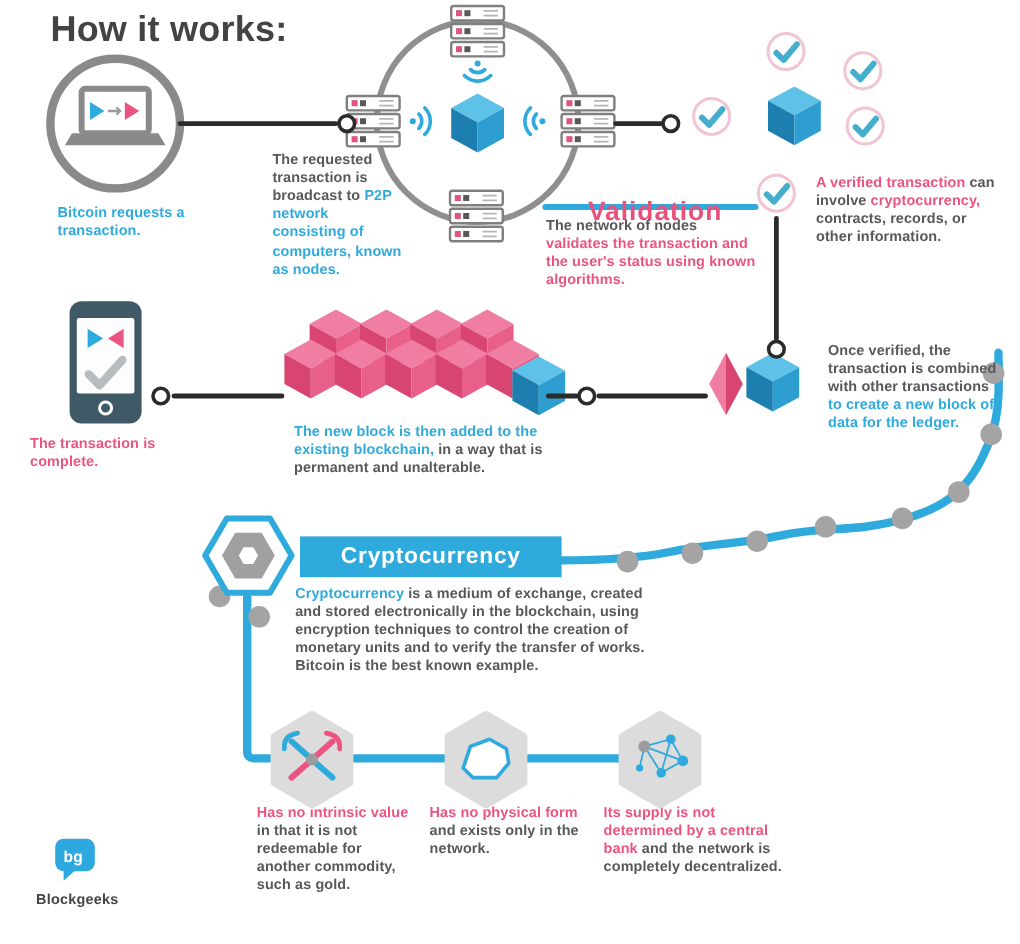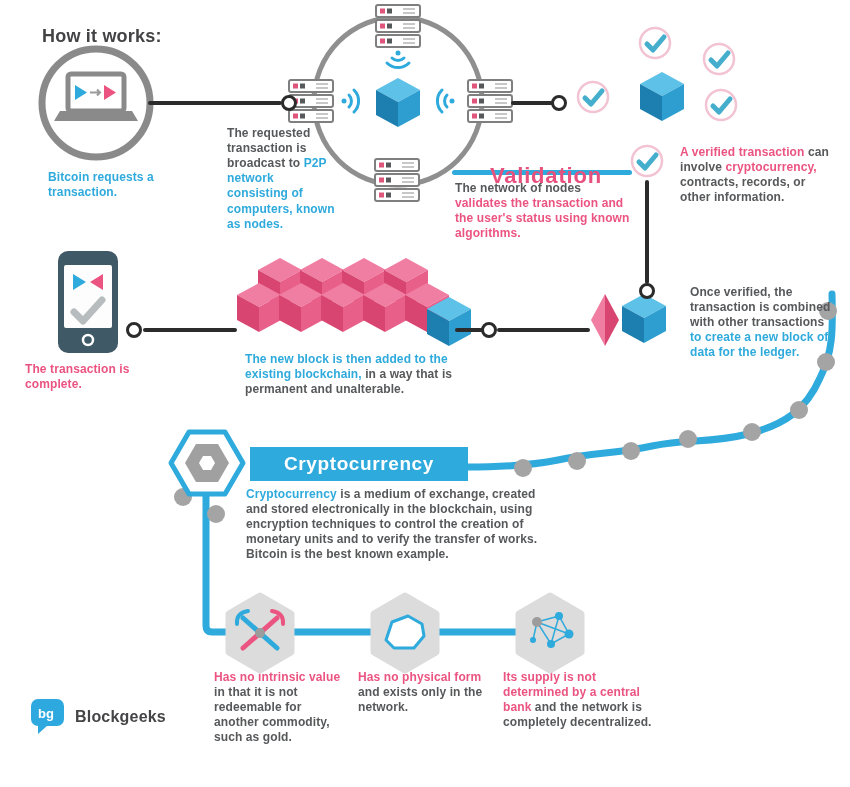--- a/index.html
+++ b/index.html
@@ -7,32 +7,32 @@
   .canvas {
     position:relative; width:850px; height:787px; background:#fff;
     font-family:"Liberation Sans","DejaVu Sans",sans-serif;
     color:#57585a; overflow:hidden;
   }
   .abs { position:absolute; }
   svg text { font-family:inherit; }
   .txt { font-size:12px; line-height:1.26; font-weight:bold; letter-spacing:0.1px; color:#57585a; }
   .blue { color:#2faadc; }
   .pink { color:#eb5480; }
-  .h1 { font-size:18px; font-weight:bold; color:#434345; letter-spacing:0.2px;margin-top:18px; }
+  .h1 { font-size:30px; font-weight:bold; color:#434345; letter-spacing:0.2px; }
   .validation-title { font-size:22px; font-weight:bold; color:#e8517e; letter-spacing:0.8px;margin-top:20px; }
   .underline { position:absolute; height:5px; background:#2faadc; border-radius:3px; z-index:2; }
   .hline { position:absolute; height:3.5px; background:#2b2b2b; border-radius:2px; z-index:2; }
   .vline { position:absolute; width:3.5px; background:#2b2b2b; border-radius:2px; z-index:2; }
   .ring { position:absolute; width:16px; height:16px; border:3.5px solid #2b2b2b;
           border-radius:50%; background:#fff; z-index:3; }
   .banner { position:absolute; background:#2faadc; color:#fff; display:flex; align-items:center;
             justify-content:center; font-size:19px; font-weight:bold; letter-spacing:0.6px; z-index:4; }
   .z2 { z-index:2; } .z4 { z-index:4; } .z5 { z-index:5; }
-  .logo { position:absolute; display:flex; align-items:center; gap:7px; z-index:4; }
-  .logo-name { font-size:16px; font-weight:bold; color:#454547; letter-spacing:0.2px; }
+  .logo { position:absolute; display:flex; align-items:center; gap:7px; z-index:4;flex-direction:column; }
+  .logo-name { font-size:12px; font-weight:bold; color:#454547; letter-spacing:0.2px; }
 </style>
 </head>
 <body>
 
 <div class="canvas">
 
   <svg width="0" height="0" style="position:absolute" aria-hidden="true">
     <defs>
       <g id="cube-pink">
         <polygon points="22,0 44,12 22,24 0,12" fill="#f07da2"></polygon>

